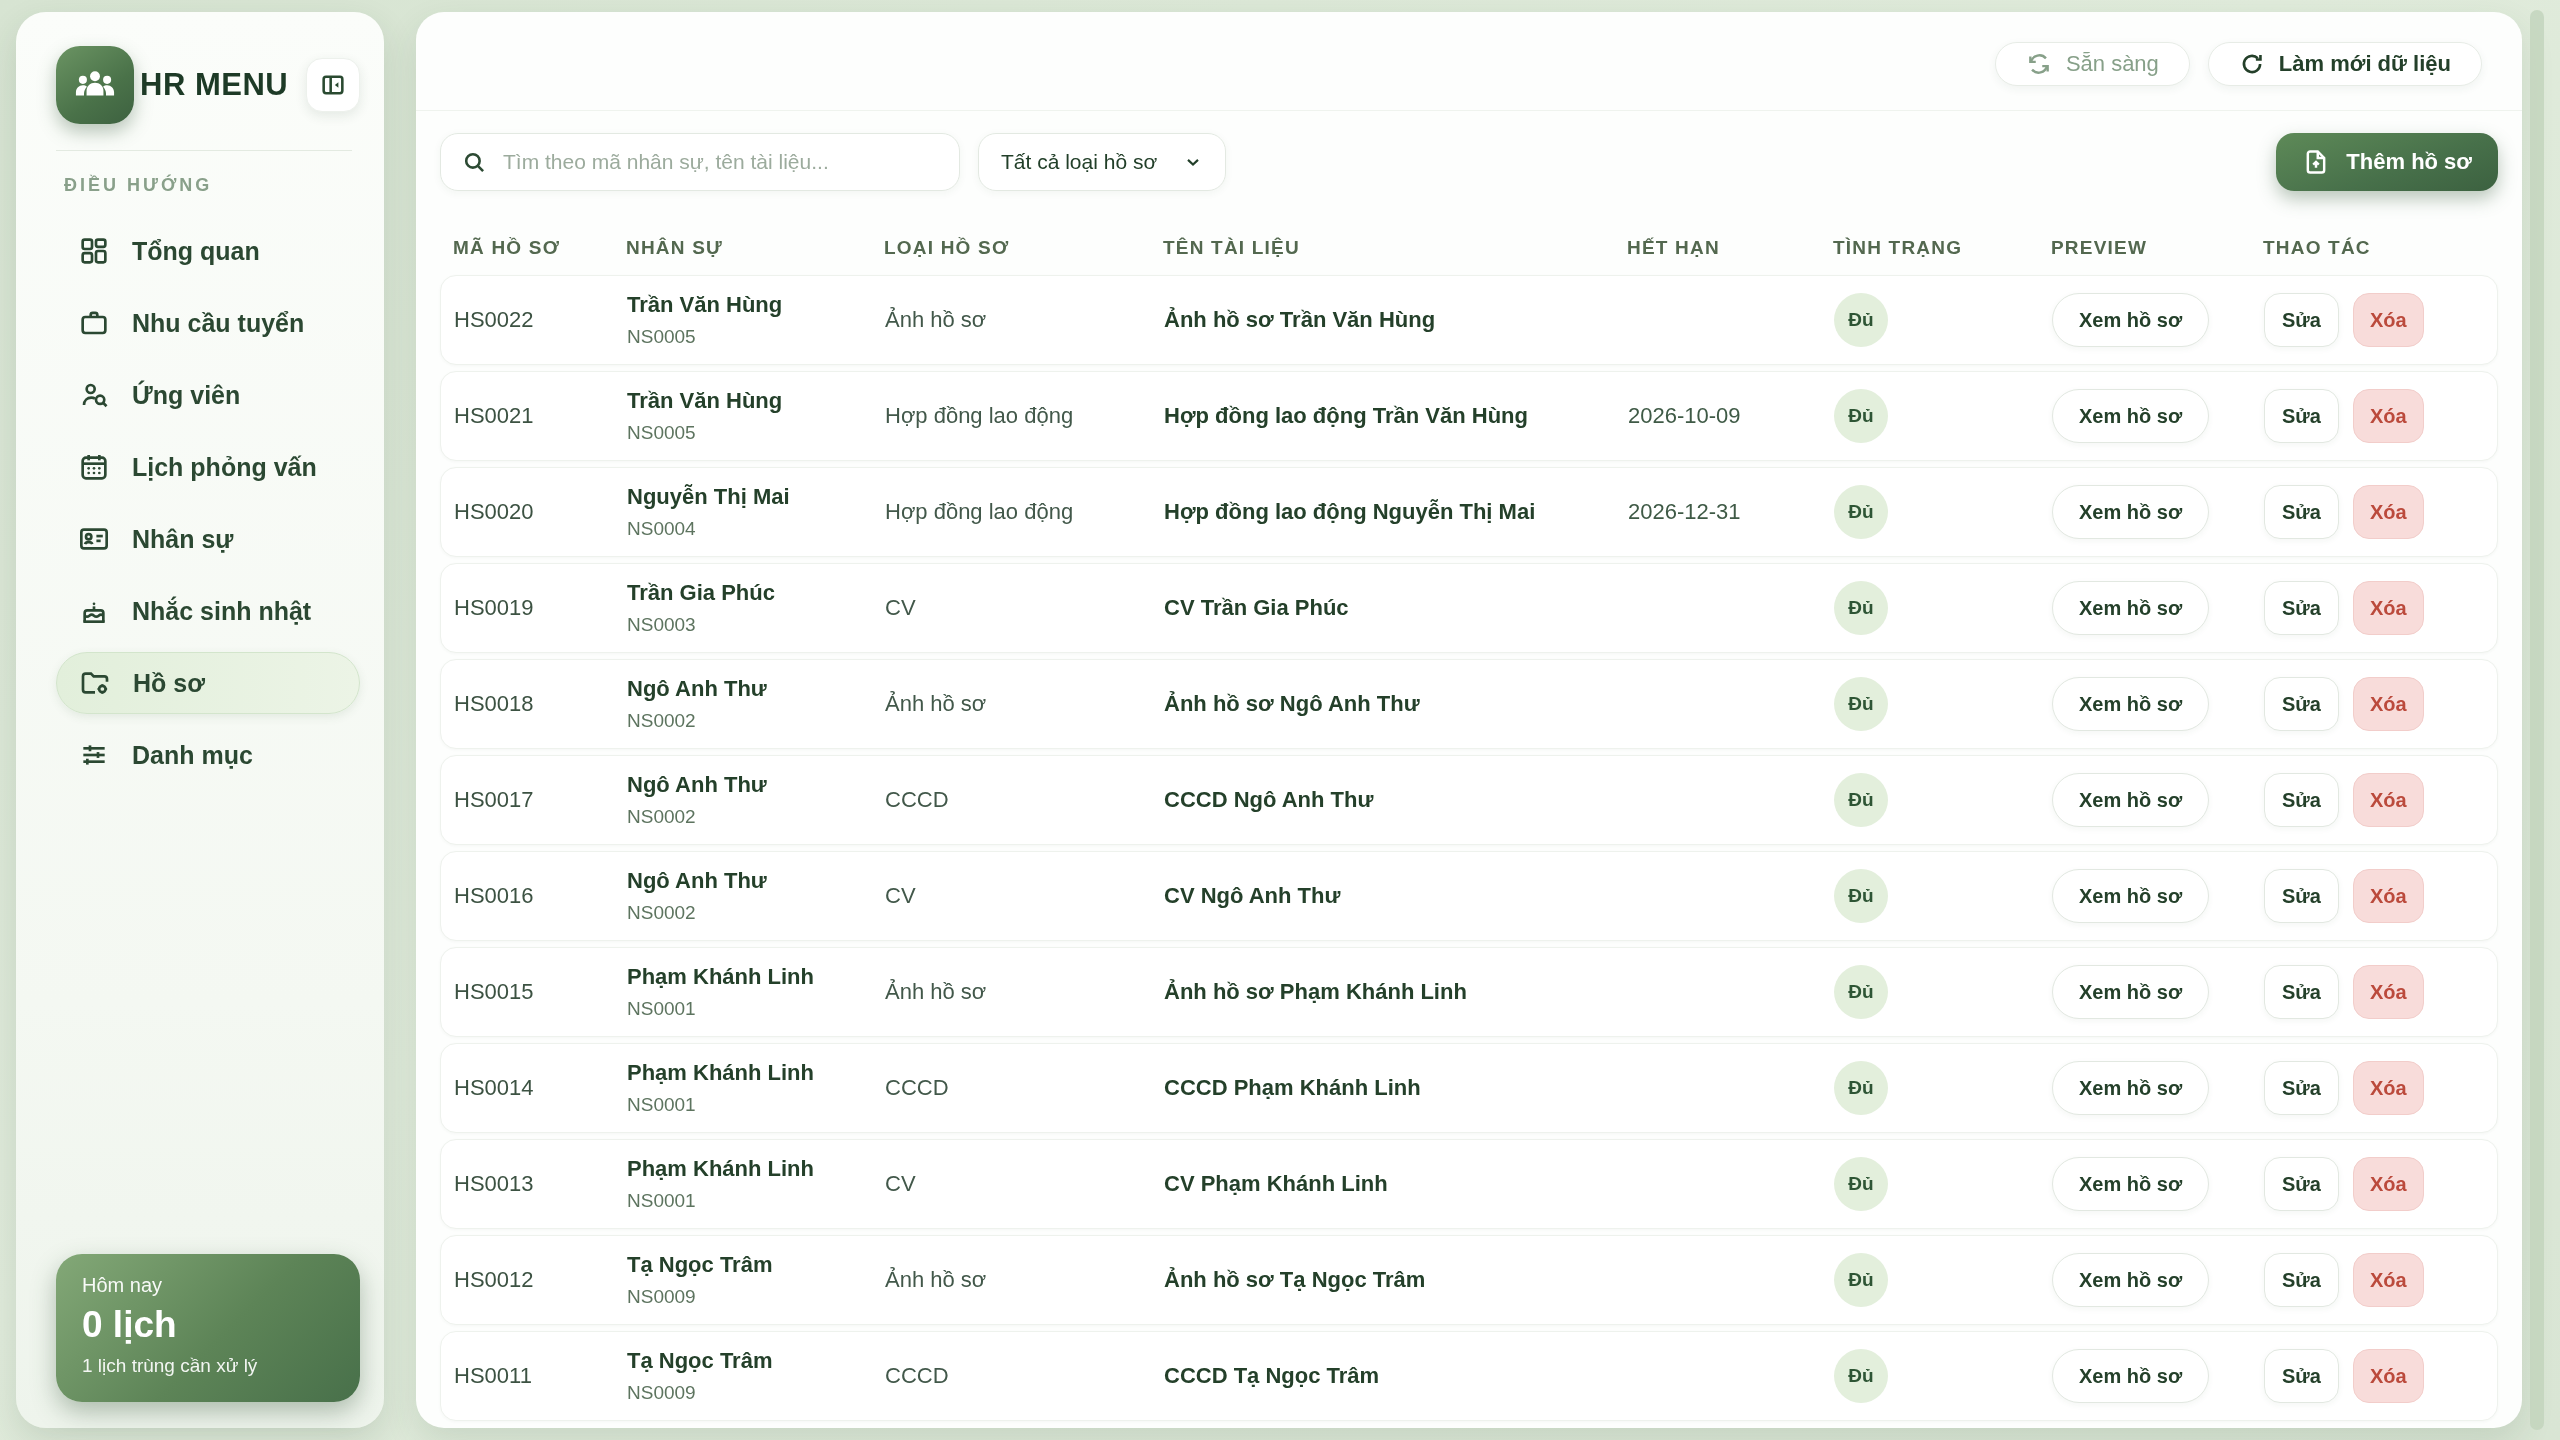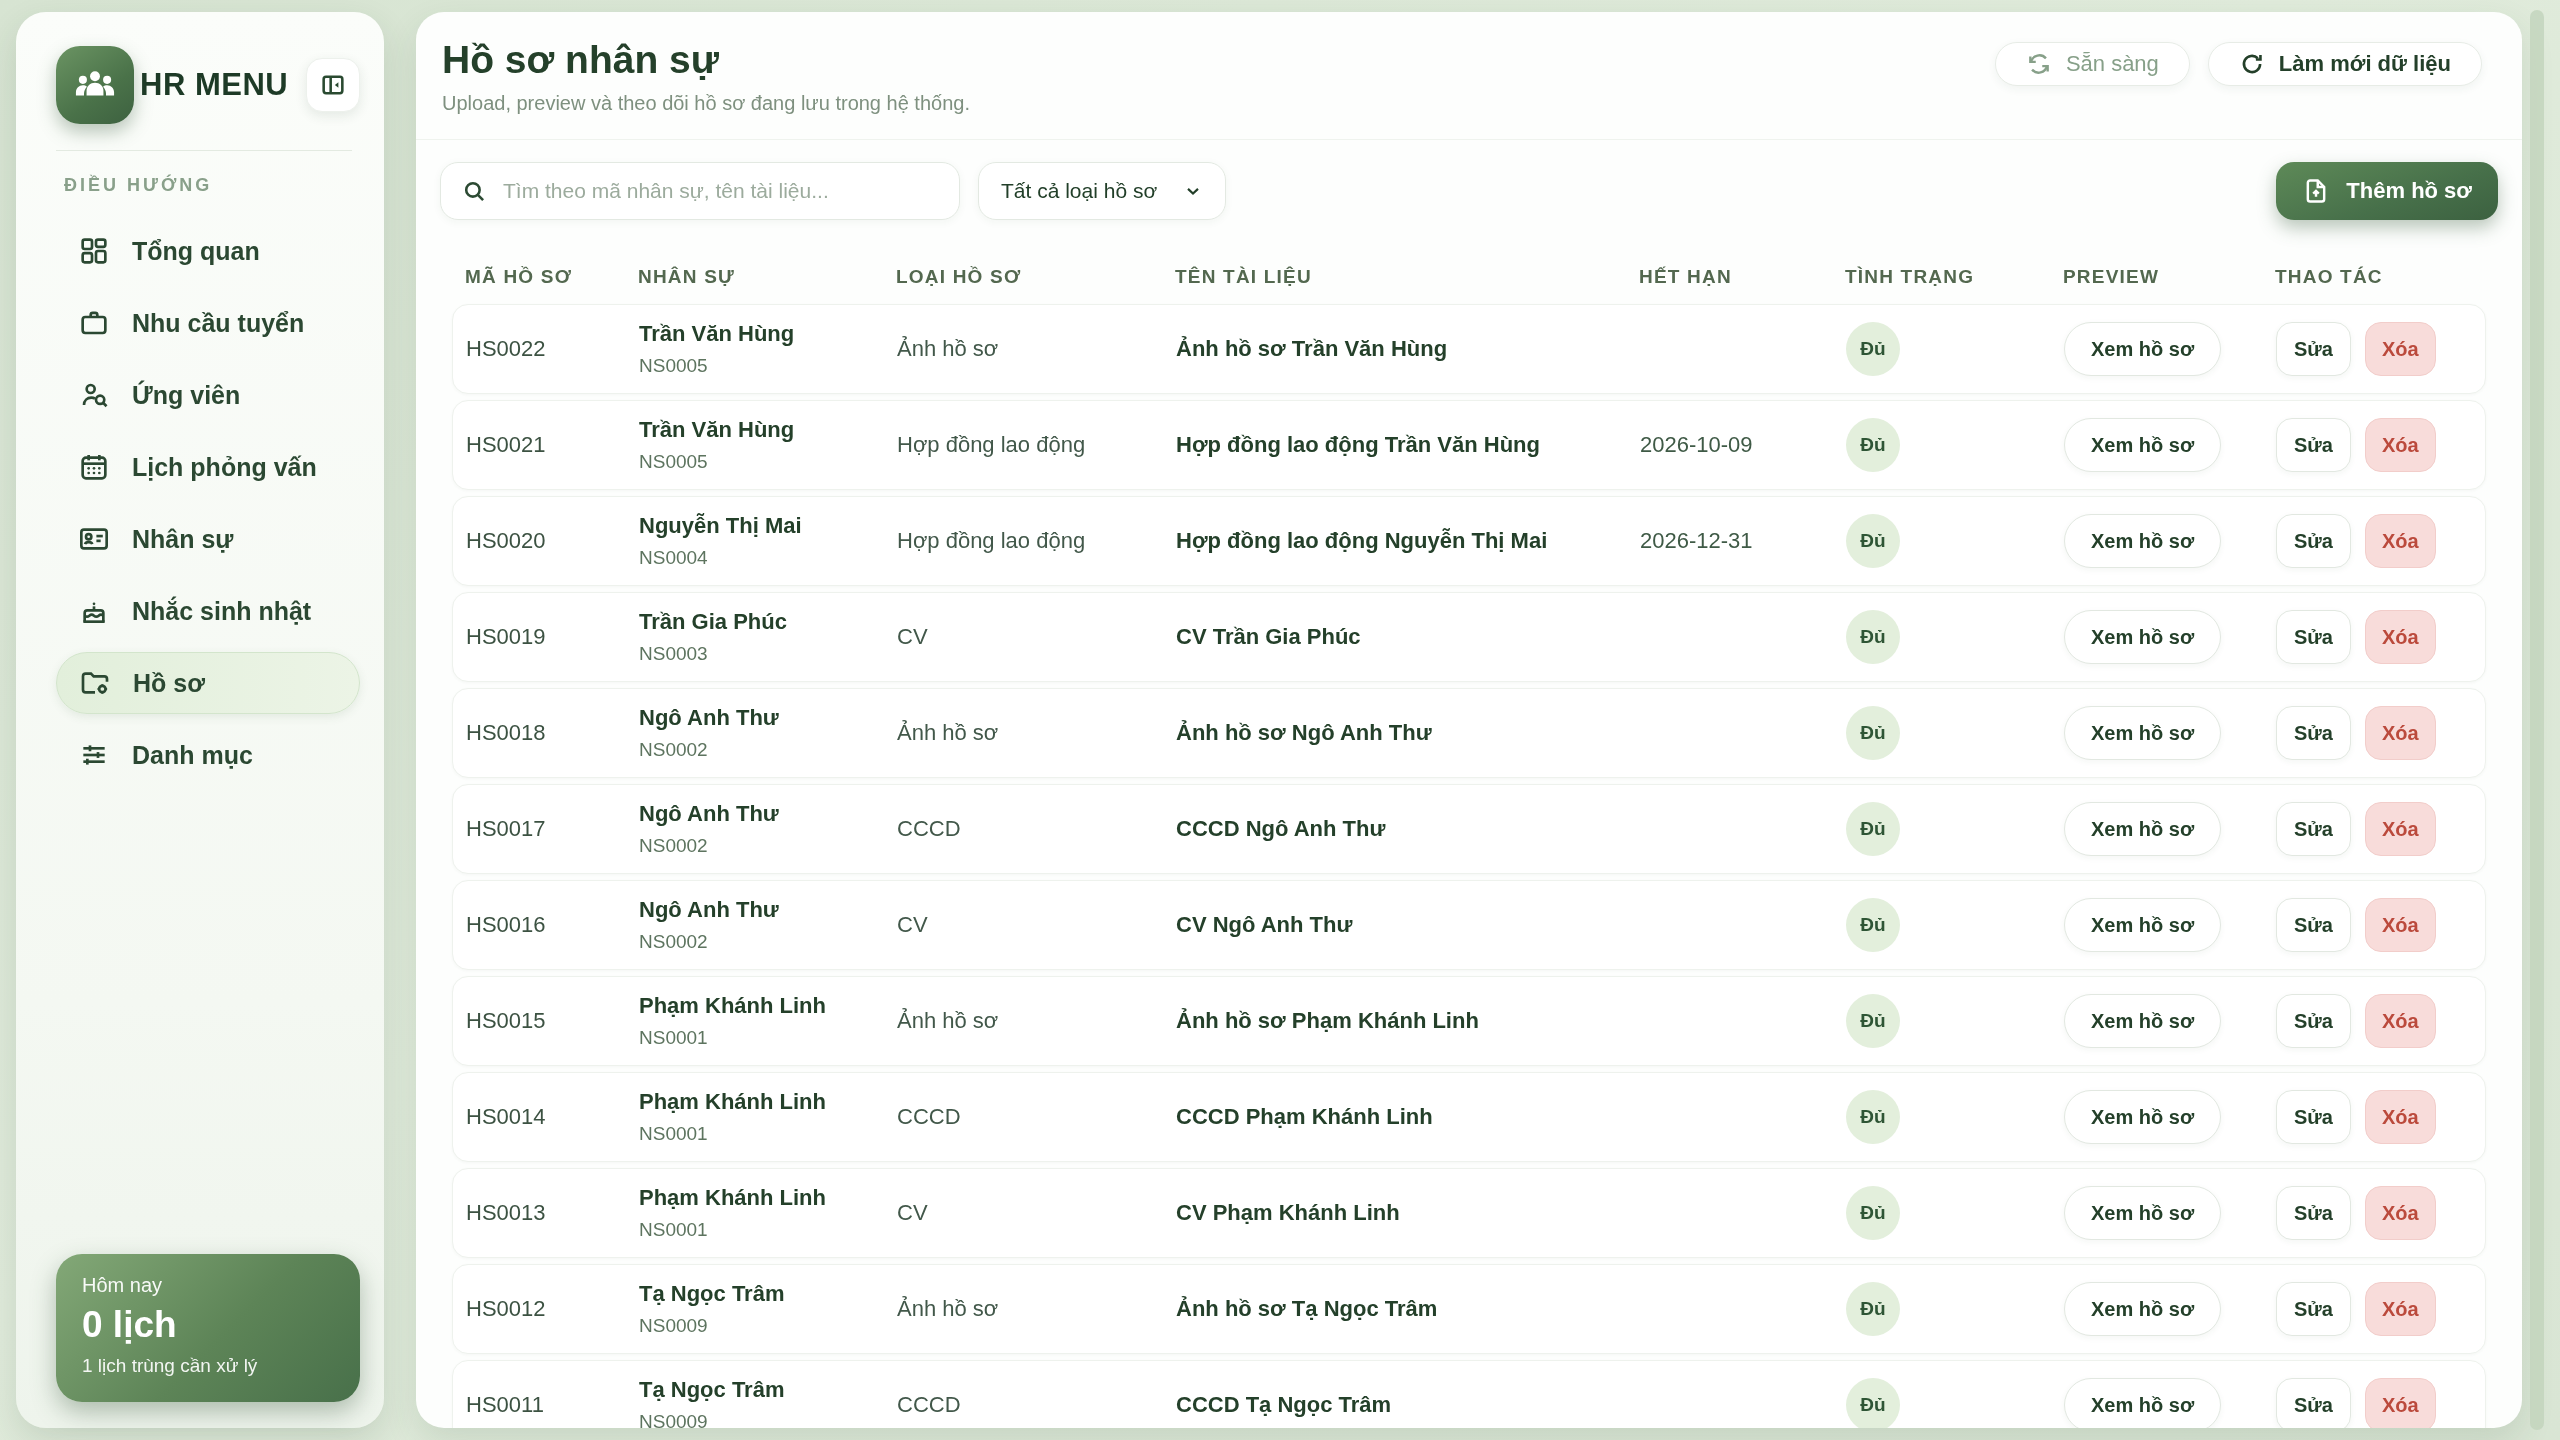--- a/index.html
+++ b/index.html
@@ -89,21 +89,21 @@
     box-shadow:0 2px 8px rgba(42,70,47,.05);
   }
   .toolbar-spacer{ flex:1; }
   .add-btn{
     height:58px; border-radius:18px; padding:0 26px; display:flex; align-items:center; gap:16px;
     background:linear-gradient(160deg,#5e8a58 0%,#47704a 60%,#3c6140 100%);
     color:#fff; font-size:22px; font-weight:bold; cursor:pointer; border:none;
     box-shadow:0 8px 18px rgba(60,95,62,.35); font-family:inherit;
   }
 
-  .table-wrap{ padding:26px 36px 0; flex:1; overflow:hidden; }
+  .table-wrap{ padding:26px 24px 0; flex:1; overflow:hidden; }
   .thead,.trow{
     display:grid; align-items:center;
     grid-template-columns:173px 258px 279px 464px 206px 218px 212px 1fr;
     padding-left:13px;
   }
   .thead{ margin-bottom:16px; }
   .th{ font-size:19px; font-weight:bold; letter-spacing:1.2px; color:#53684f; text-transform:uppercase; }
   .trow{
     height:90px; background:#ffffff; border:1px solid #eef2ed; border-radius:16px; margin-bottom:6px;
     box-shadow:0 1px 3px rgba(42,70,47,.04);
@@ -261,24 +261,20 @@
   <div class="today-card">
     <div class="today-label">Hôm nay</div>
     <div class="today-count">0 lịch</div>
     <div class="today-note">1 lịch trùng cần xử lý</div>
   </div>
 </aside>
 
 <main class="main">
 
   <div class="main-header">
-    <div>
-      <div class="page-title">Hồ sơ nhân sự</div>
-      <div class="page-subtitle">Upload, preview và theo dõi hồ sơ đang lưu trong hệ thống.</div>
-    </div>
     <div class="header-actions">
       <div class="pill-btn status">
         <svg width="26" height="26" viewBox="0 0 24 24" fill="none" stroke="currentColor" stroke-width="2.2">
           <path d="M4 5v5h5"></path>
             <path d="M20 19v-5h-5"></path>
           <path d="M4.6 10a8 8 0 0 1 13.8-3.2"></path>
             <path d="M19.4 14a8 8 0 0 1-13.8 3.2"></path>
         </svg>
         <span>Sẵn sàng</span>
       </div>

